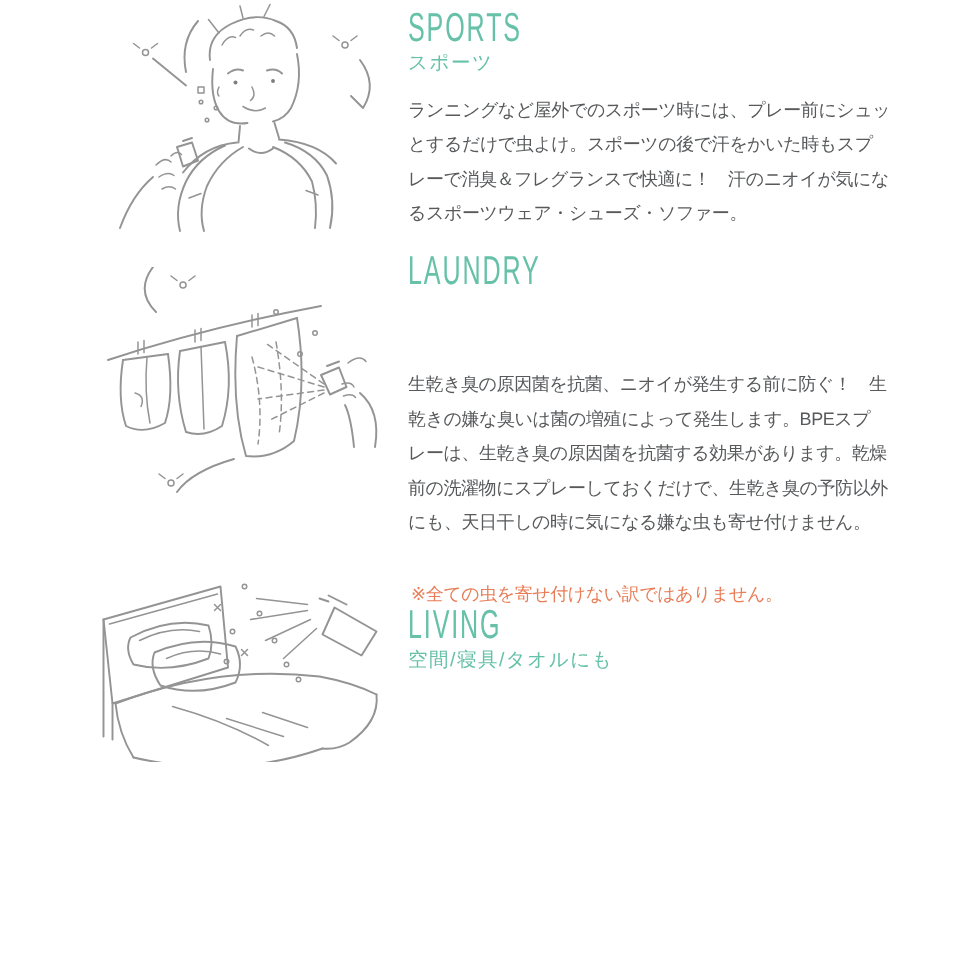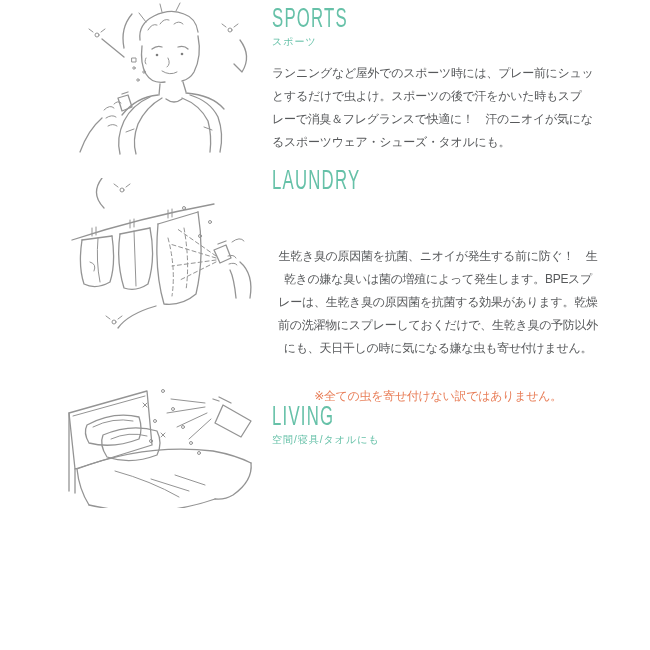--- a/index.html
+++ b/index.html
@@ -19,21 +19,21 @@
     line-height:24px;
     font-weight:400;
     color:#66c1a8;
     letter-spacing:2px;
     transform:scaleX(0.62);
     transform-origin:left top;
     white-space:nowrap;
   }
   .sec-sub{
     margin:5px 0 0 0;
-    font-size:10px;
+    font-size:13px;
     line-height:14px;
     color:#66c1a8;
     letter-spacing:1px;
   }
   .bodyblock{
     position:absolute;left:272px;width:332px;
     font-size:12px;
     line-height:23px;
     letter-spacing:-0.3px;
     color:#57595b;
@@ -100,21 +100,21 @@
     </svg>
   </div>
 
   <div class="titleblock" style="top:6px;">
     <h2 class="sec-title">SPORTS</h2>
     <div class="sec-sub">スポーツ</div>
   </div>
   <div class="bodyblock" style="top:62px;">ランニングなど屋外でのスポーツ時には、プレー前にシュッ
 とするだけで虫よけ。スポーツの後で汗をかいた時もスプ
 レーで消臭＆フレグランスで快適に！　汗のニオイが気にな
-るスポーツウェア・シューズ・タオルにも。</div>
+るスポーツウェア・シューズ・ソファー。</div>
 
   <div class="illo" style="left:64px;top:178px;width:195px;height:160px;">
     <svg viewBox="0 0 195 160" class="lineart">
 
       <circle cx="58" cy="12" r="2" class="thin"></circle>
       <path d="M54,9 l-4,-3 M62,9 l4,-3" class="thin"></path>
       <path d="M38,0 Q26,16 40,30"></path>
 
       <path d="M8,62 Q75,40 150,26"></path>
 
@@ -145,21 +145,21 @@
 
       <circle cx="50" cy="144" r="2" class="thin"></circle>
       <path d="M46,141 l-4,-3 M54,141 l4,-3" class="thin"></path>
       <path d="M92,128 Q64,136 54,150"></path>
     </svg>
   </div>
 
   <div class="titleblock" style="top:168px;">
     <h2 class="sec-title">LAUNDRY</h2>
   </div>
-  <div class="bodyblock" style="top:222px;text-align:center;">
+  <div class="bodyblock" style="top:222px;">
     <div>生乾き臭の原因菌を抗菌、ニオイが発生する前に防ぐ！　生
 乾きの嫌な臭いは菌の増殖によって発生します。BPEスプ
 レーは、生乾き臭の原因菌を抗菌する効果があります。乾燥
 前の洗濯物にスプレーしておくだけで、生乾き臭の予防以外
 にも、天日干しの時に気になる嫌な虫も寄せ付けません。</div>
     <div class="note">※全ての虫を寄せ付けない訳ではありません。</div>
   </div>
 
   <div class="illo" style="left:55px;top:383px;width:210px;height:125px;">
     <svg viewBox="0 0 210 125" class="lineart">

